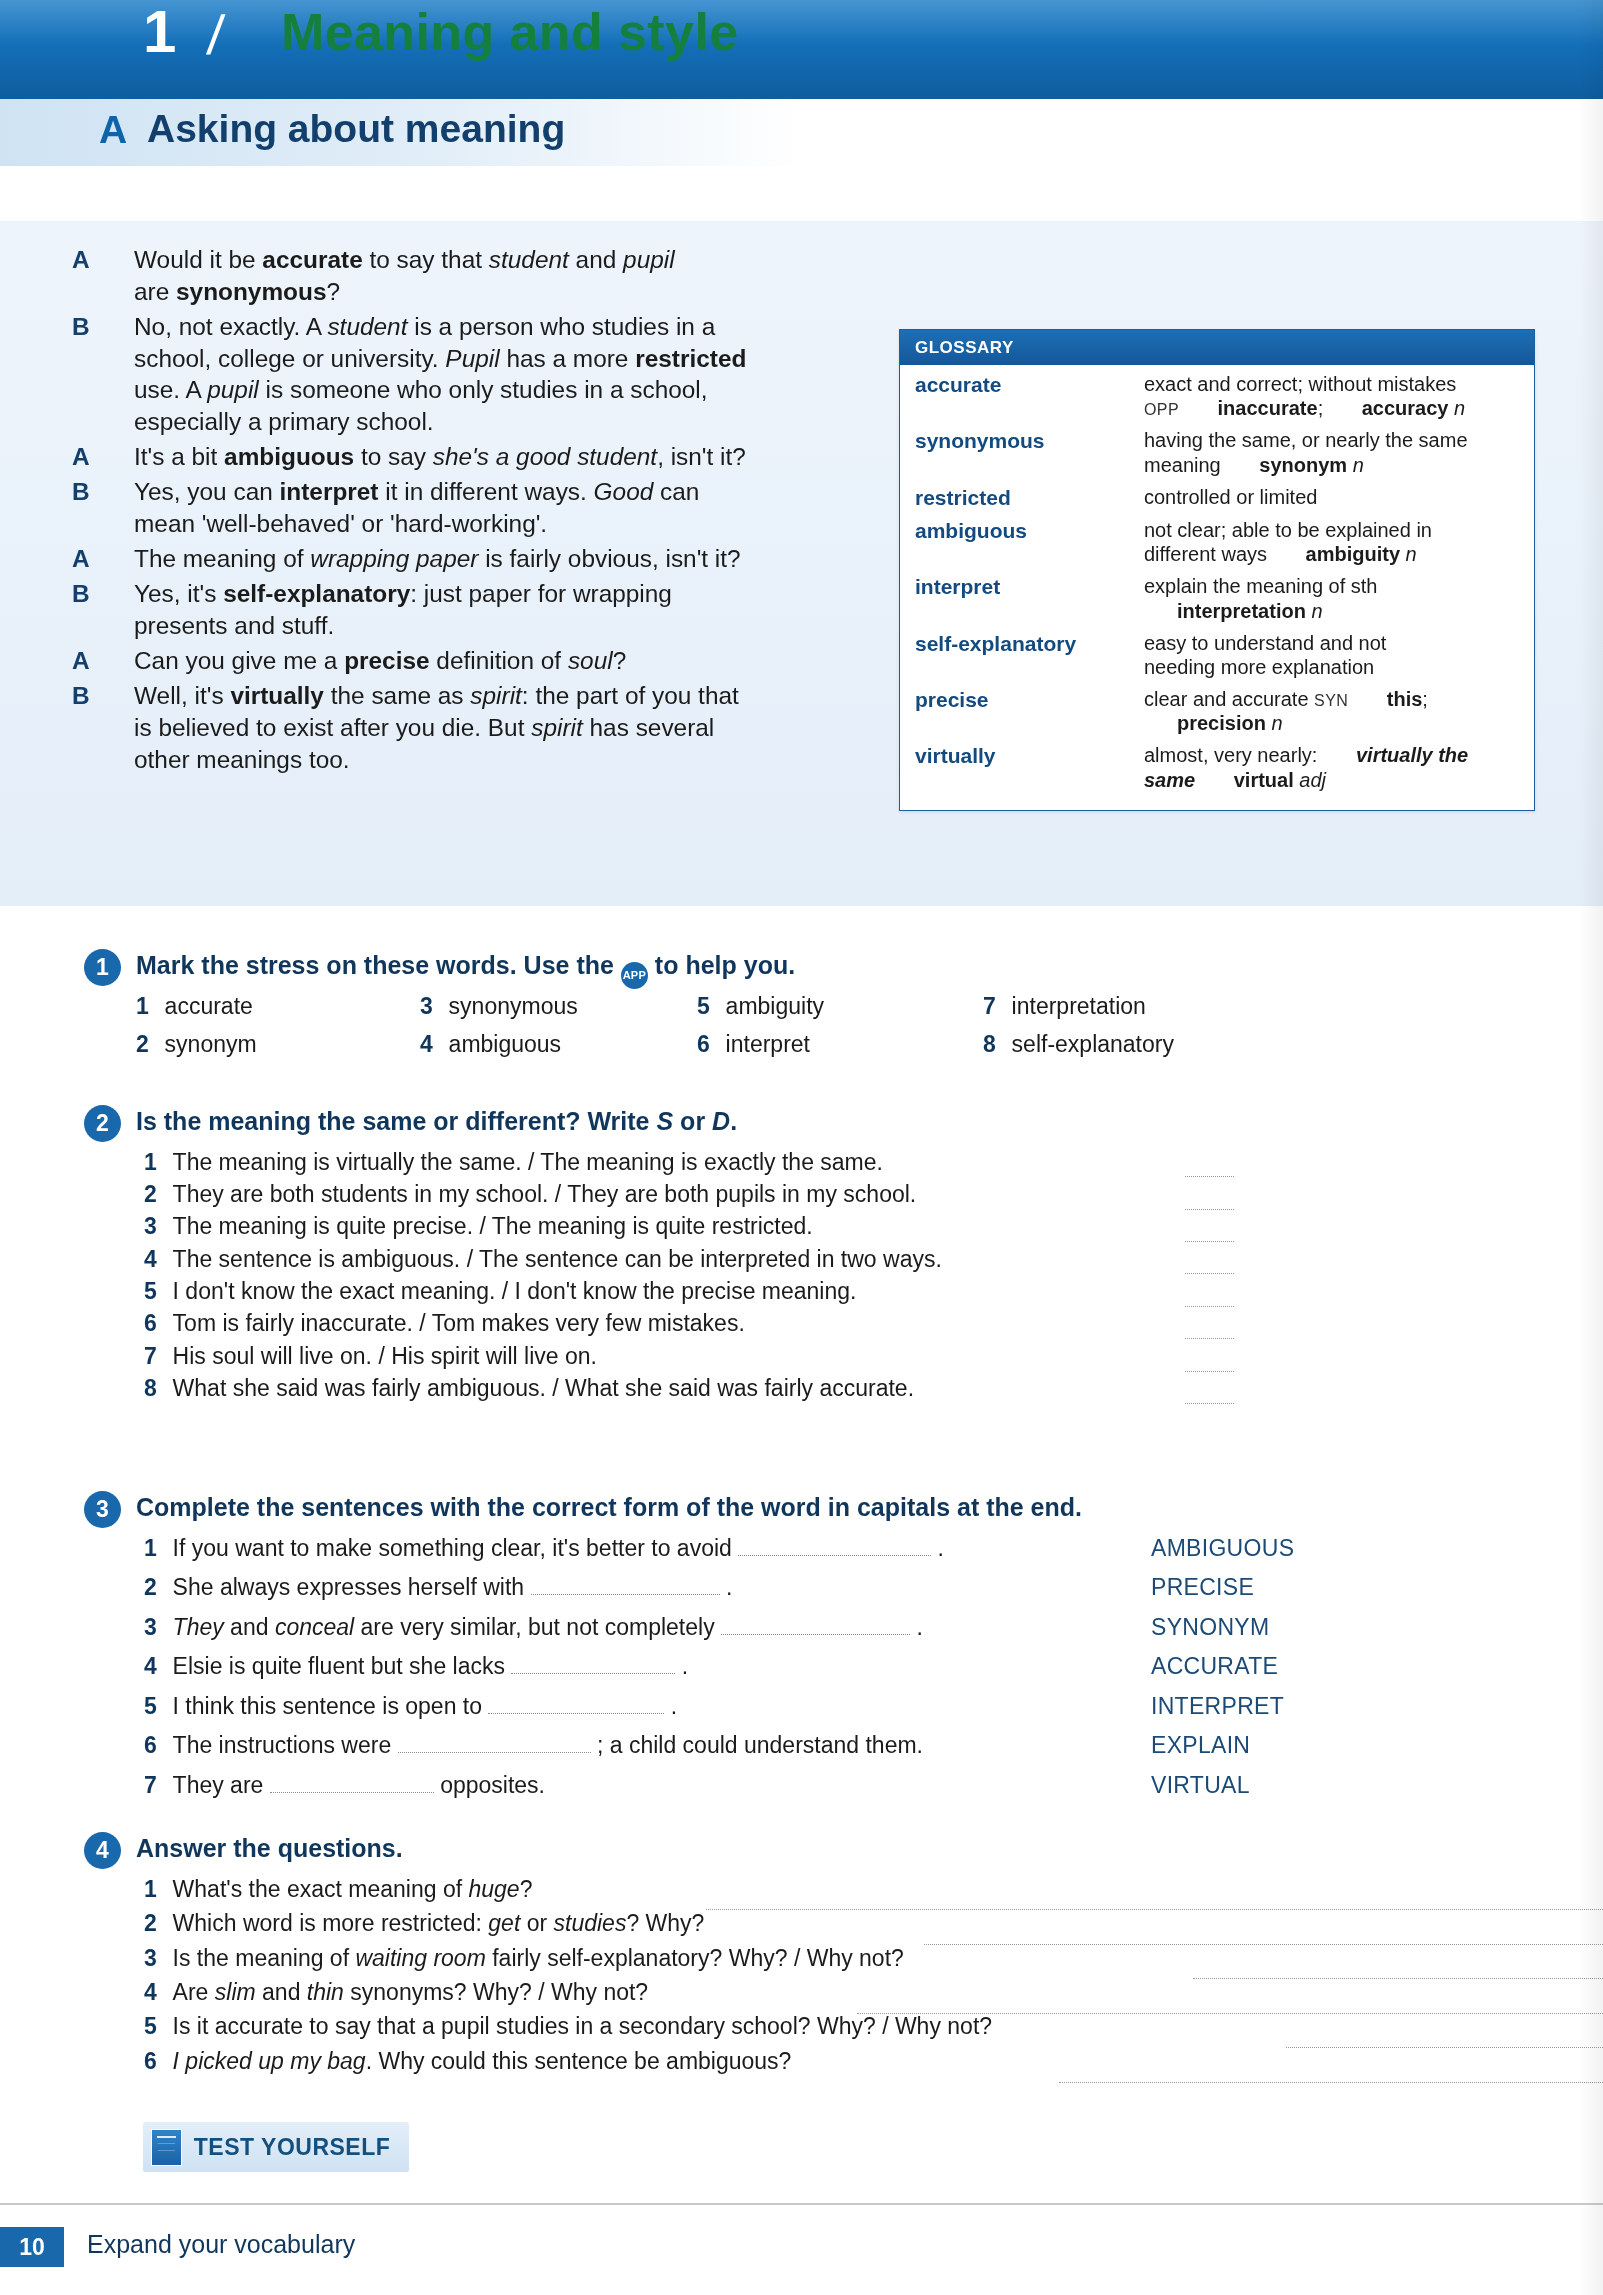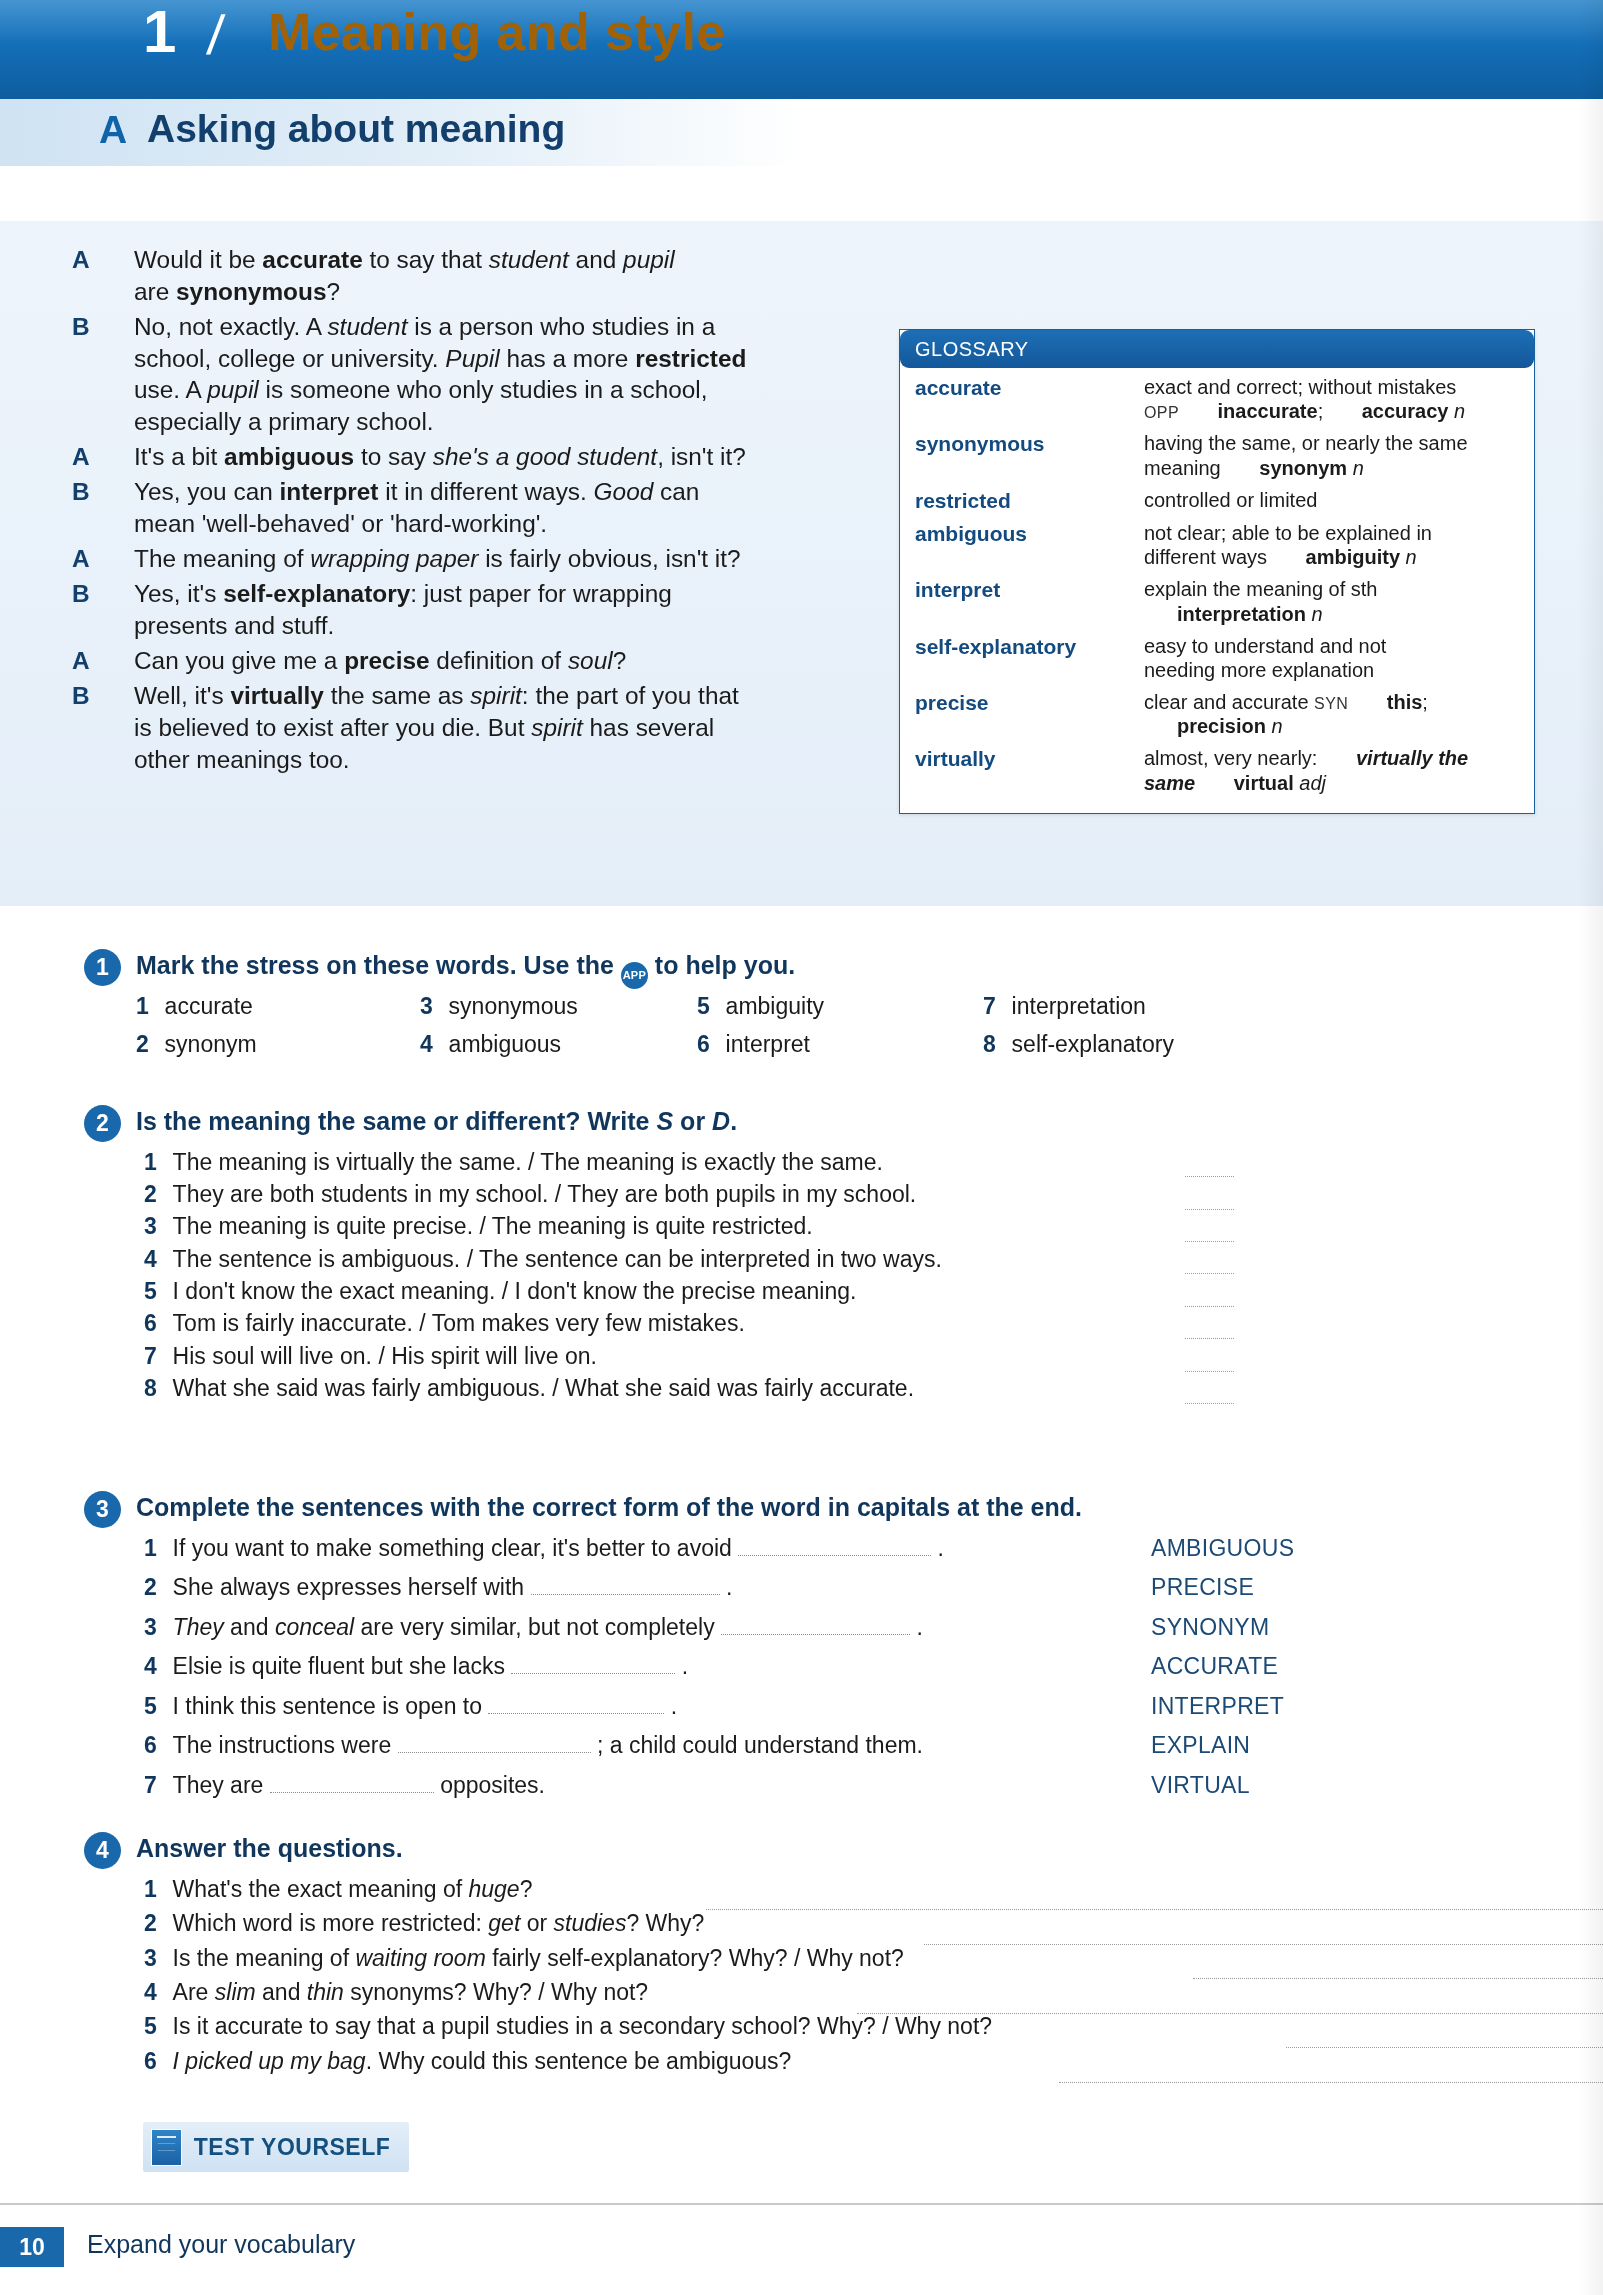--- a/index.html
+++ b/index.html
@@ -46,24 +46,24 @@
   .unit-slash {
     position: absolute;
     left: 208px; top: 3.4px;
     font-size: 55px;
     color: #ffffff;
     font-weight: 300;
     transform: skewX(-6deg);
   }
   .unit-title {
     position: absolute;
-    left: 268px; top: 1.7px;
+    left: 281px; top: 1.7px;
     font-size: 52px;
     font-weight: bold;
-    color: #a16207;
+    color: #15803d;
     letter-spacing: 0.4px;
   }
 
   
   .section-bar {
     position: absolute;
     left: 0; top: 99px;
     width: 807px;
     height: 67px;
     background: linear-gradient(90deg, #cfe3f3 0%, #e2eef8 55%, #ffffff 100%);
@@ -123,25 +123,24 @@
     position: absolute;
     left: 899px; top: 329px;
     width: 634px;
     border: 1.7px solid #1a5fa0;
     background: #ffffff;
     box-shadow: 0 1.7px 3.4px rgba(0,0,0,0.10);
   }
   .gloss-head {
     background: linear-gradient(180deg, #1d6fb5 0%, #14579a 100%);
     color: #ffffff;
-    font-size: 20px;
-    font-weight: normal;
+    font-size: 17px;
+    font-weight: bold;
     letter-spacing: 0.5px;
     padding: 7.6px 0 7.6px 15px;
-    border-radius: 9px;
   }
   .gloss-body { padding: 6.7px 11.8px 10px 15px; }
   .g-row {
     display: flex;
     margin-bottom: 7.6px;
   }
   .g-term {
     flex: 0 0 229px;
     width: 229px;
     font-size: 21px;

